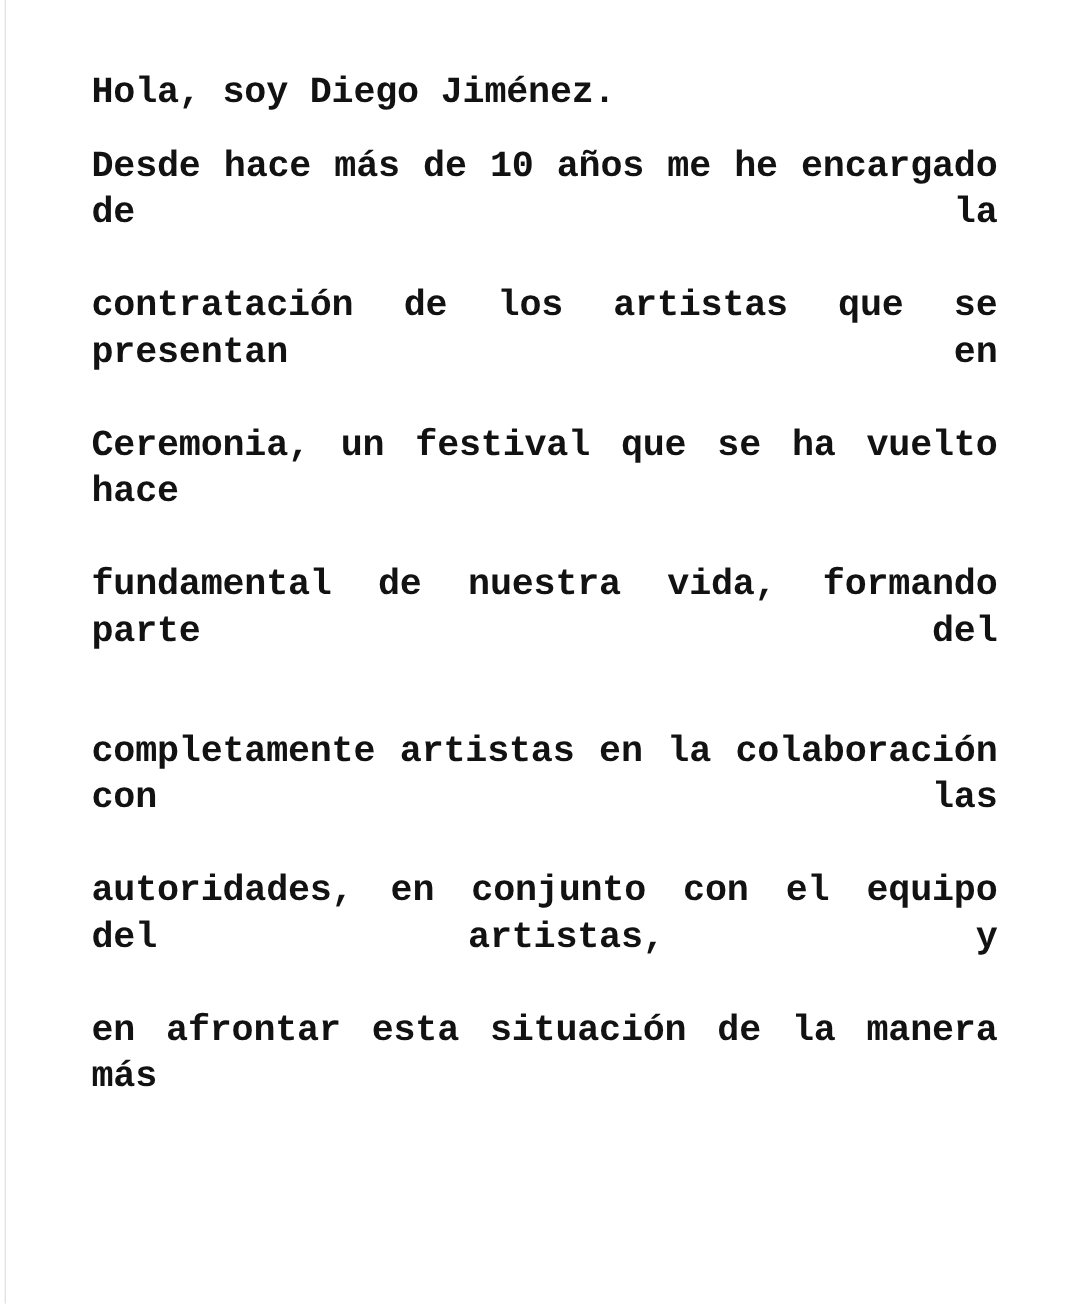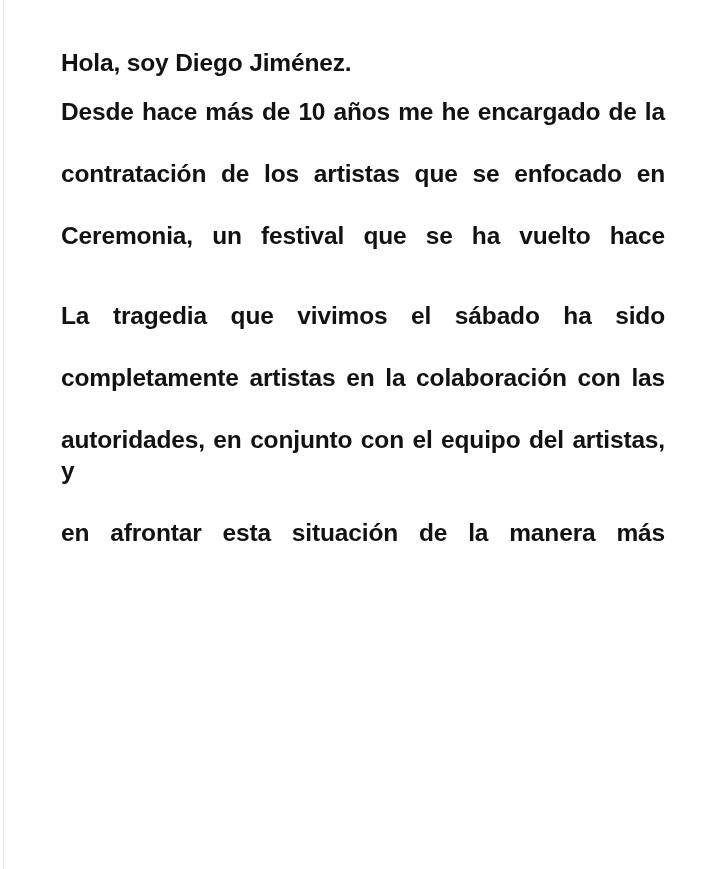--- a/index.html
+++ b/index.html
@@ -35,20 +35,21 @@
   .para {
     color: #121212;
     font-size: 24.5px;
     line-height: 31px;
     font-weight: 700;
     font-stretch: condensed;
     letter-spacing: -0.15px;
     margin: 0 0 18px 0;
     text-align: justify;
     text-justify: inter-word;
+    font-family: Liberation Mono, monospace;
     
   }
   .para:last-child {
     margin-bottom: 0;
   }
 
   
   .line {
     display: block;
     text-align: justify;
@@ -75,22 +76,22 @@
 <body style="color: rgb(18, 18, 18); background: rgb(255, 255, 255);">
 
 <div id="edge-rule" style="background: rgb(227, 229, 232);"></div>
 
 <article id="statement">
     <p class="para para--left">
       <span class="line">Hola, soy Diego Jiménez.</span>
     </p>
     <p class="para para--justified">
       <span class="line">Desde hace más de 10 años me he encargado de la</span>
-      <span class="line">contratación de los artistas que se enfocado en</span>
+      <span class="line">contratación de los artistas que se presentan en</span>
       <span class="line">Ceremonia, un festival que se ha vuelto hace</span>
+      <span class="line">fundamental de nuestra vida, formando parte del</span>
     </p>
     <p class="para para--justified">
-      <span class="line">La tragedia que vivimos el sábado ha sido</span>
       <span class="line">completamente artistas en la colaboración con las</span>
       <span class="line">autoridades, en conjunto con el equipo del artistas, y</span>
       <span class="line">en afrontar esta situación de la manera más</span>
     </p>
   </article>
 
 </body></html>

